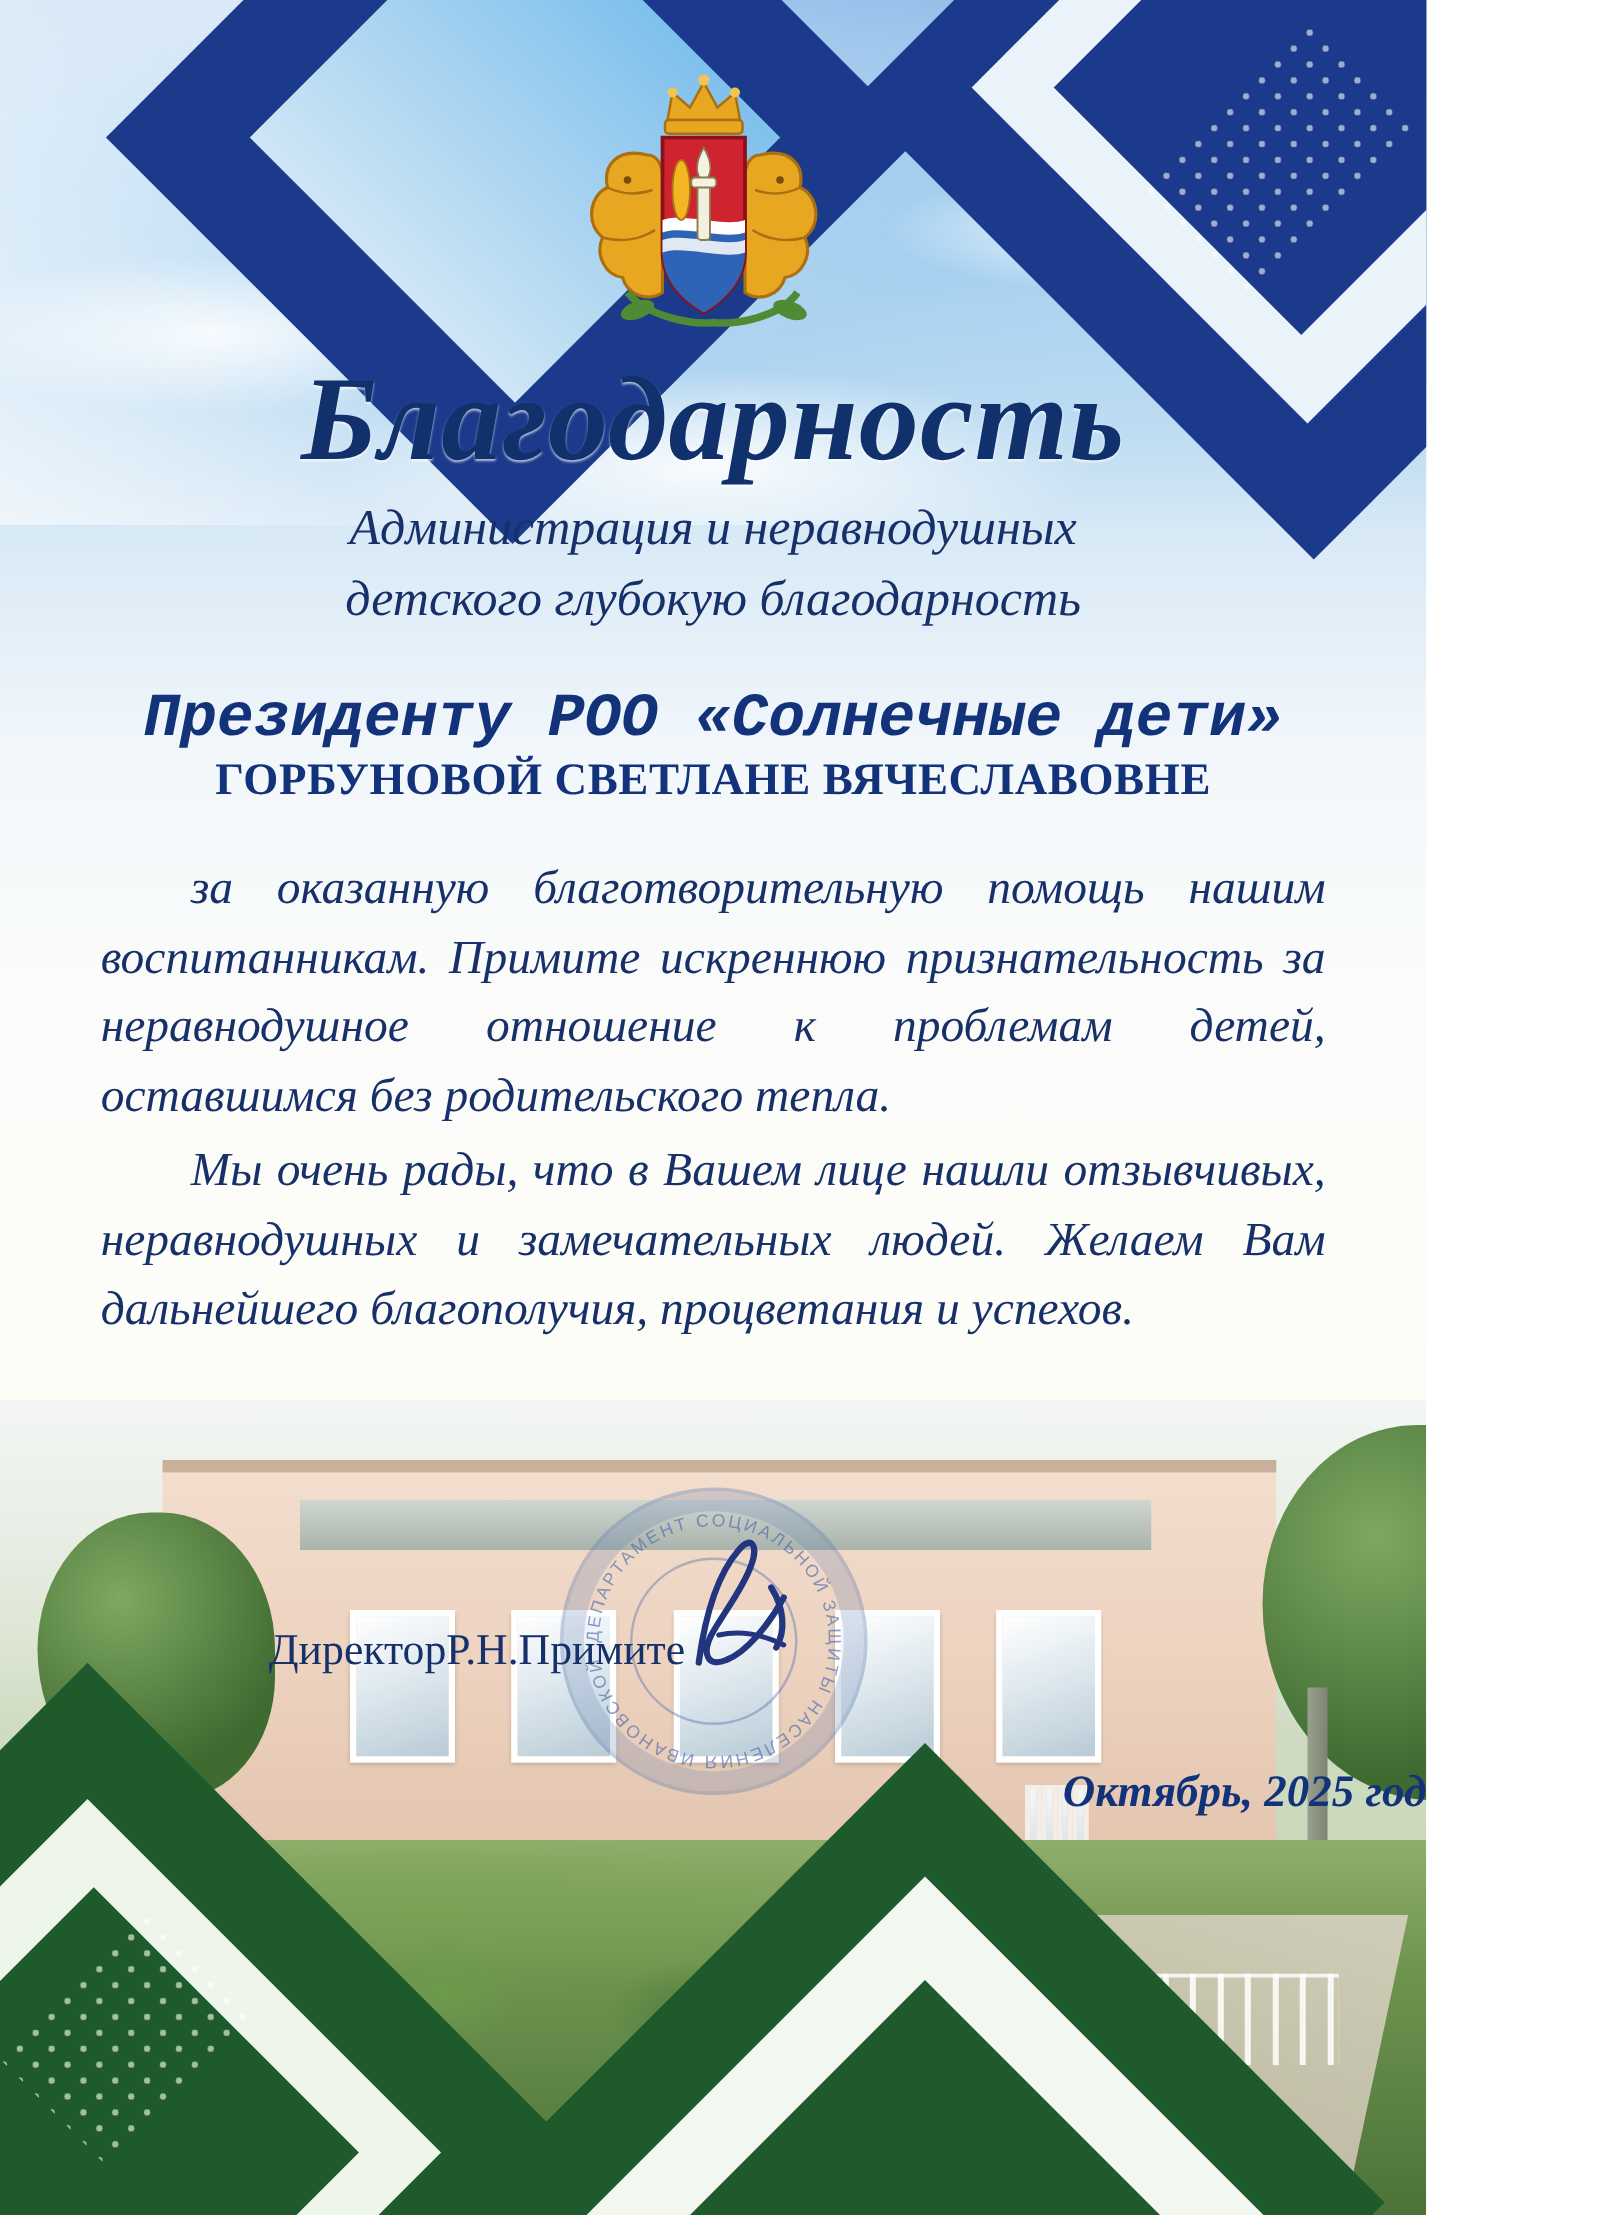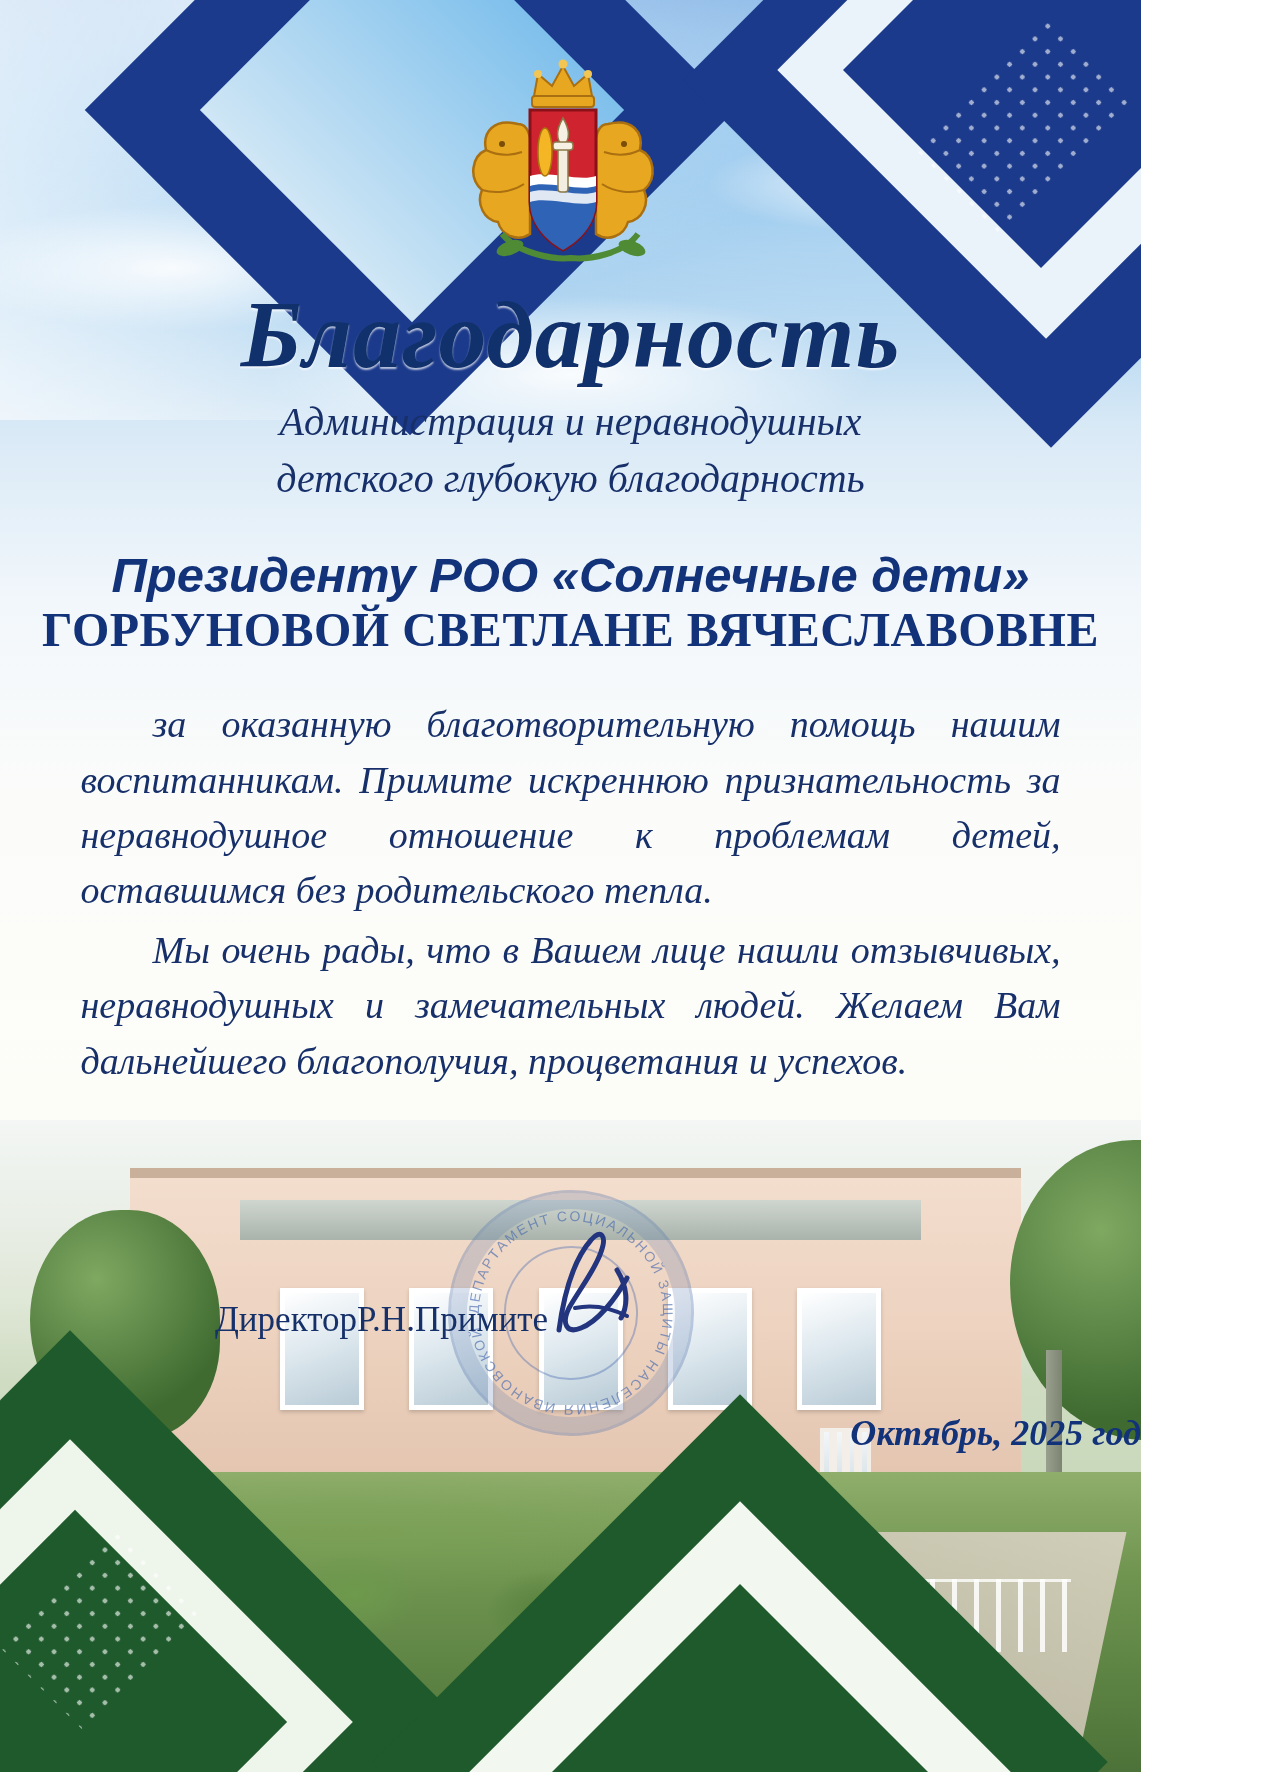--- a/index.html
+++ b/index.html
@@ -273,31 +273,31 @@
     line-height: 1.42;
     color: #17306a;
     margin: 4px 0 0 0;
   }
   .subtitle div { white-space: nowrap; }
 
   .recipient {
     margin-top: 40px;
   }
   .recipient-role {
-    font-family: Liberation Sans, sans-serif;
+    font-family: Liberation Mono, monospace;
     font-style: italic;
     font-weight: bold;
     font-size: 49px;
     color: #12327a;
     line-height: 1.14;
   }
   .recipient-name {
     font-family: "Liberation Serif", serif;
     font-weight: bold;
-    font-size: 48px;
+    font-size: 36px;
     color: #12327a;
     line-height: 1.14;
     letter-spacing: .5px;
   }
 
   .body-text {
     margin: 39px auto 0 auto;
     width: 980px;
     text-align: justify;
     font-family: "Liberation Serif", serif;

